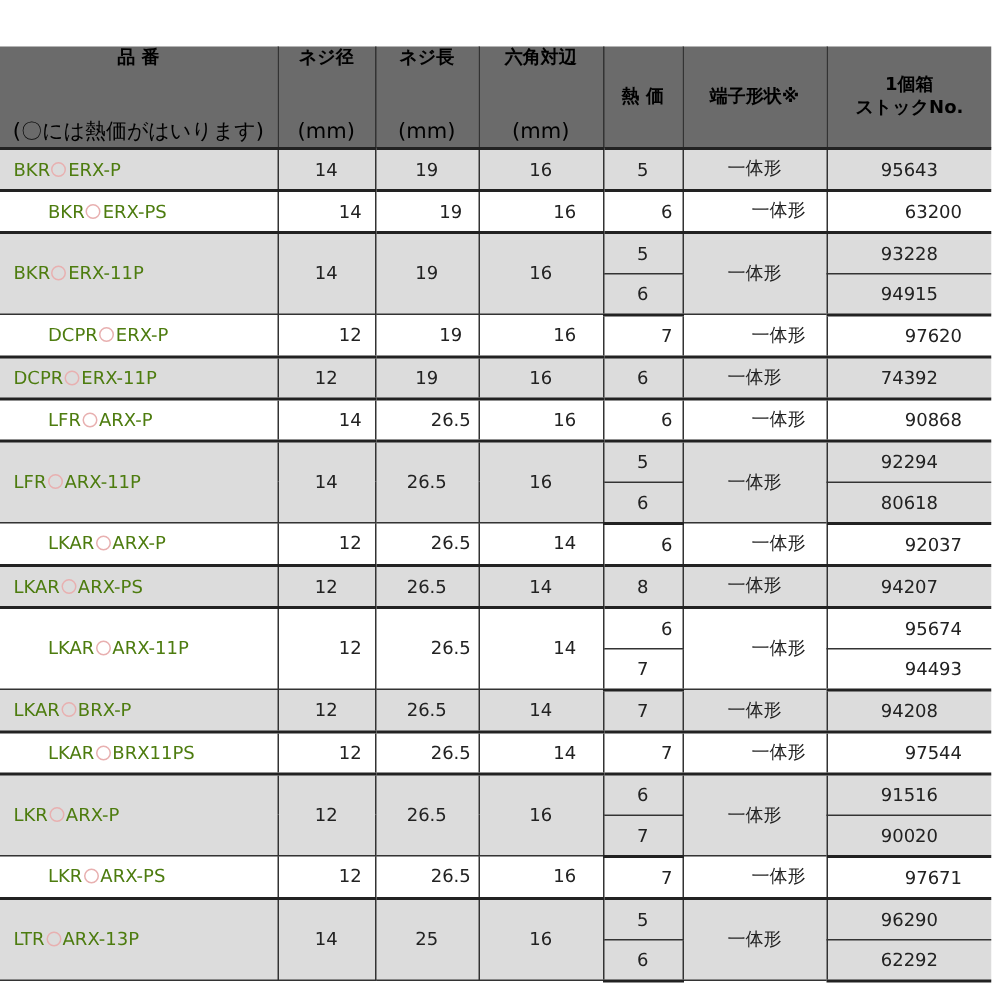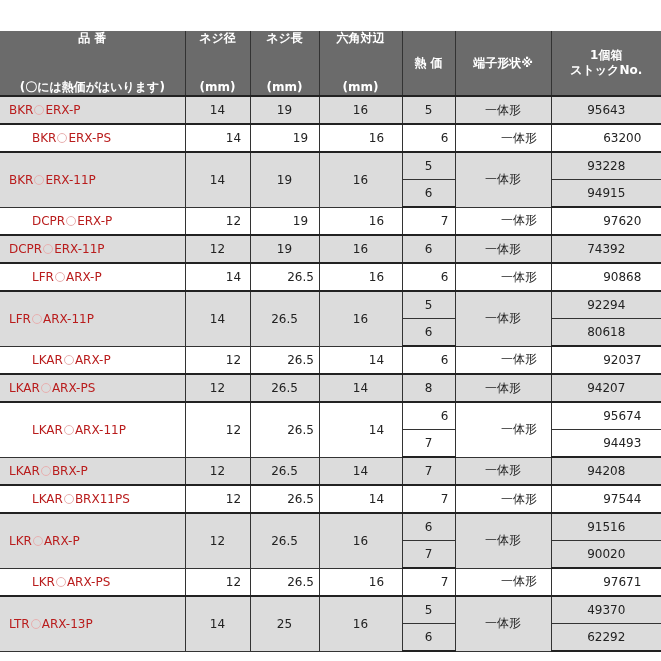--- a/index.html
+++ b/index.html
@@ -11,34 +11,34 @@
     font-size: 12px; color: #222;
   }
   table.spec col.c1 { width: 185px; }
   table.spec col.c2 { width: 65px; }
   table.spec col.c3 { width: 69px; }
   table.spec col.c4 { width: 83px; }
   table.spec col.c5 { width: 53px; }
   table.spec col.c6 { width: 96px; }
   table.spec col.c7 { width: 110px; }
   th {
-    background: #6b6b6b; color: #ffffff; font-weight: bold;
+    background: #6b6b6b; color: #000000; font-weight: bold;
     height: 47px; padding: 0; text-align: center; vertical-align: middle;
     border-left: 1px solid #333; border-right: 1px solid #333;
     border-bottom: 2px solid #222; line-height: 1.25;
     font-size: 12px;
   }
   th:first-child { border-left: none; }
   th:last-child { border-right: none; }
-  th .sub { display: block; font-size: 12px; font-weight: bold; margin-top: 34px; }
+  th .sub { display: block; font-size: 14px; font-weight: normal; margin-top: 34px; }
   td {
     padding: 0; height: 26px; text-align: center; vertical-align: middle;
     border: 1px solid #333; font-size: 12px;
   }
-  td:first-child { border-left: none; text-align: left; padding-left: 9px; color: #b91c1c; }
+  td:first-child { border-left: none; text-align: left; padding-left: 9px; color: #4d7c0f; }
   td:last-child { border-right: none; }
   tr.gray td { background: #dcdcdc; }
   tr.white td { background: #ffffff; padding-left: 32px; }
   tr.grp-end td { border-bottom: 2px solid #222; }
   .circle { display: inline-block; width: 10px; height: 10px; border: 1px solid #e8b0b0;
             border-radius: 50%; vertical-align: -1px; margin: 0 1px; box-sizing: border-box; }
 </style>
 </head>
 <body>
 
@@ -221,20 +221,20 @@
         <td>一体形</td>
         <td>97671</td>
       </tr>
       <tr class="gray">
         <td rowspan="2"><span>LTR</span><span class="circle"></span><span>ARX-13P</span></td>
         <td rowspan="2">14</td>
         <td rowspan="2">25</td>
         <td rowspan="2">16</td>
         <td>5</td>
         <td rowspan="2">一体形</td>
-        <td>49370</td>
+        <td>96290</td>
       </tr>
       <tr class="gray grp-end">
         <td style="color: rgb(34, 34, 34); text-align: center; padding-left: 0px; border-left: 1px solid rgb(51, 51, 51);">6</td>
         <td>62292</td>
       </tr>
     </tbody>
 </table>
 
 </body></html>

